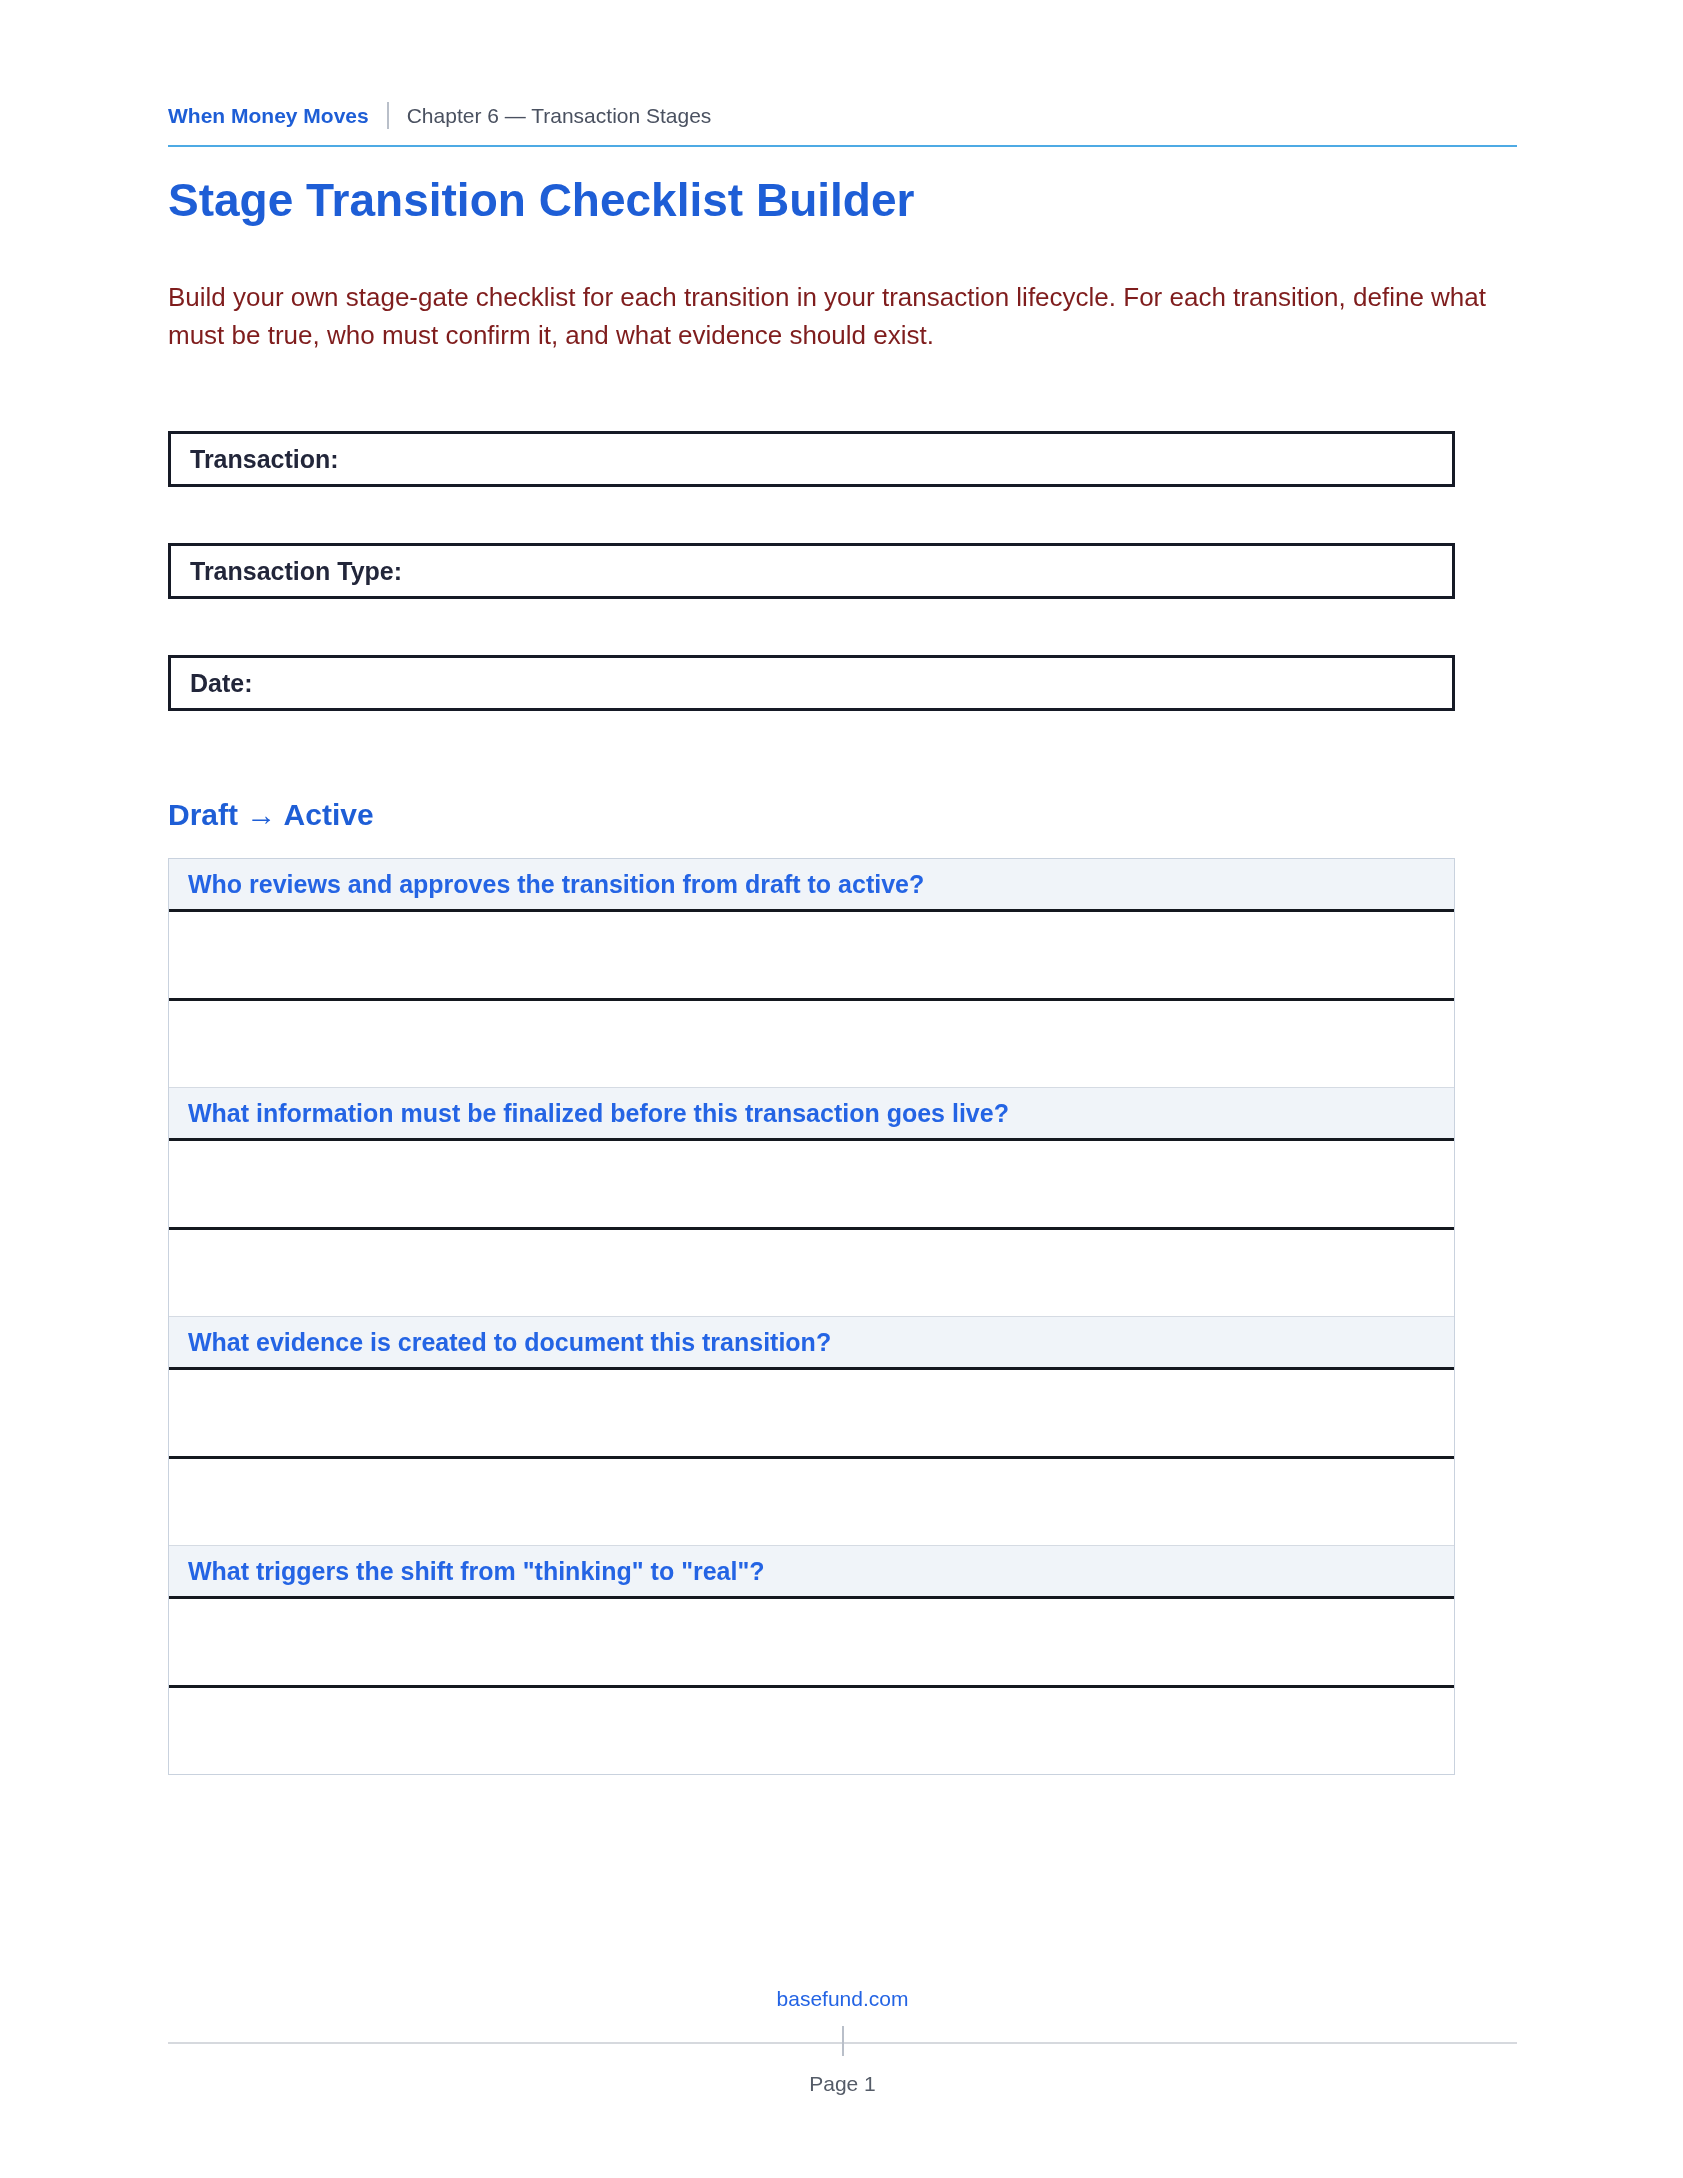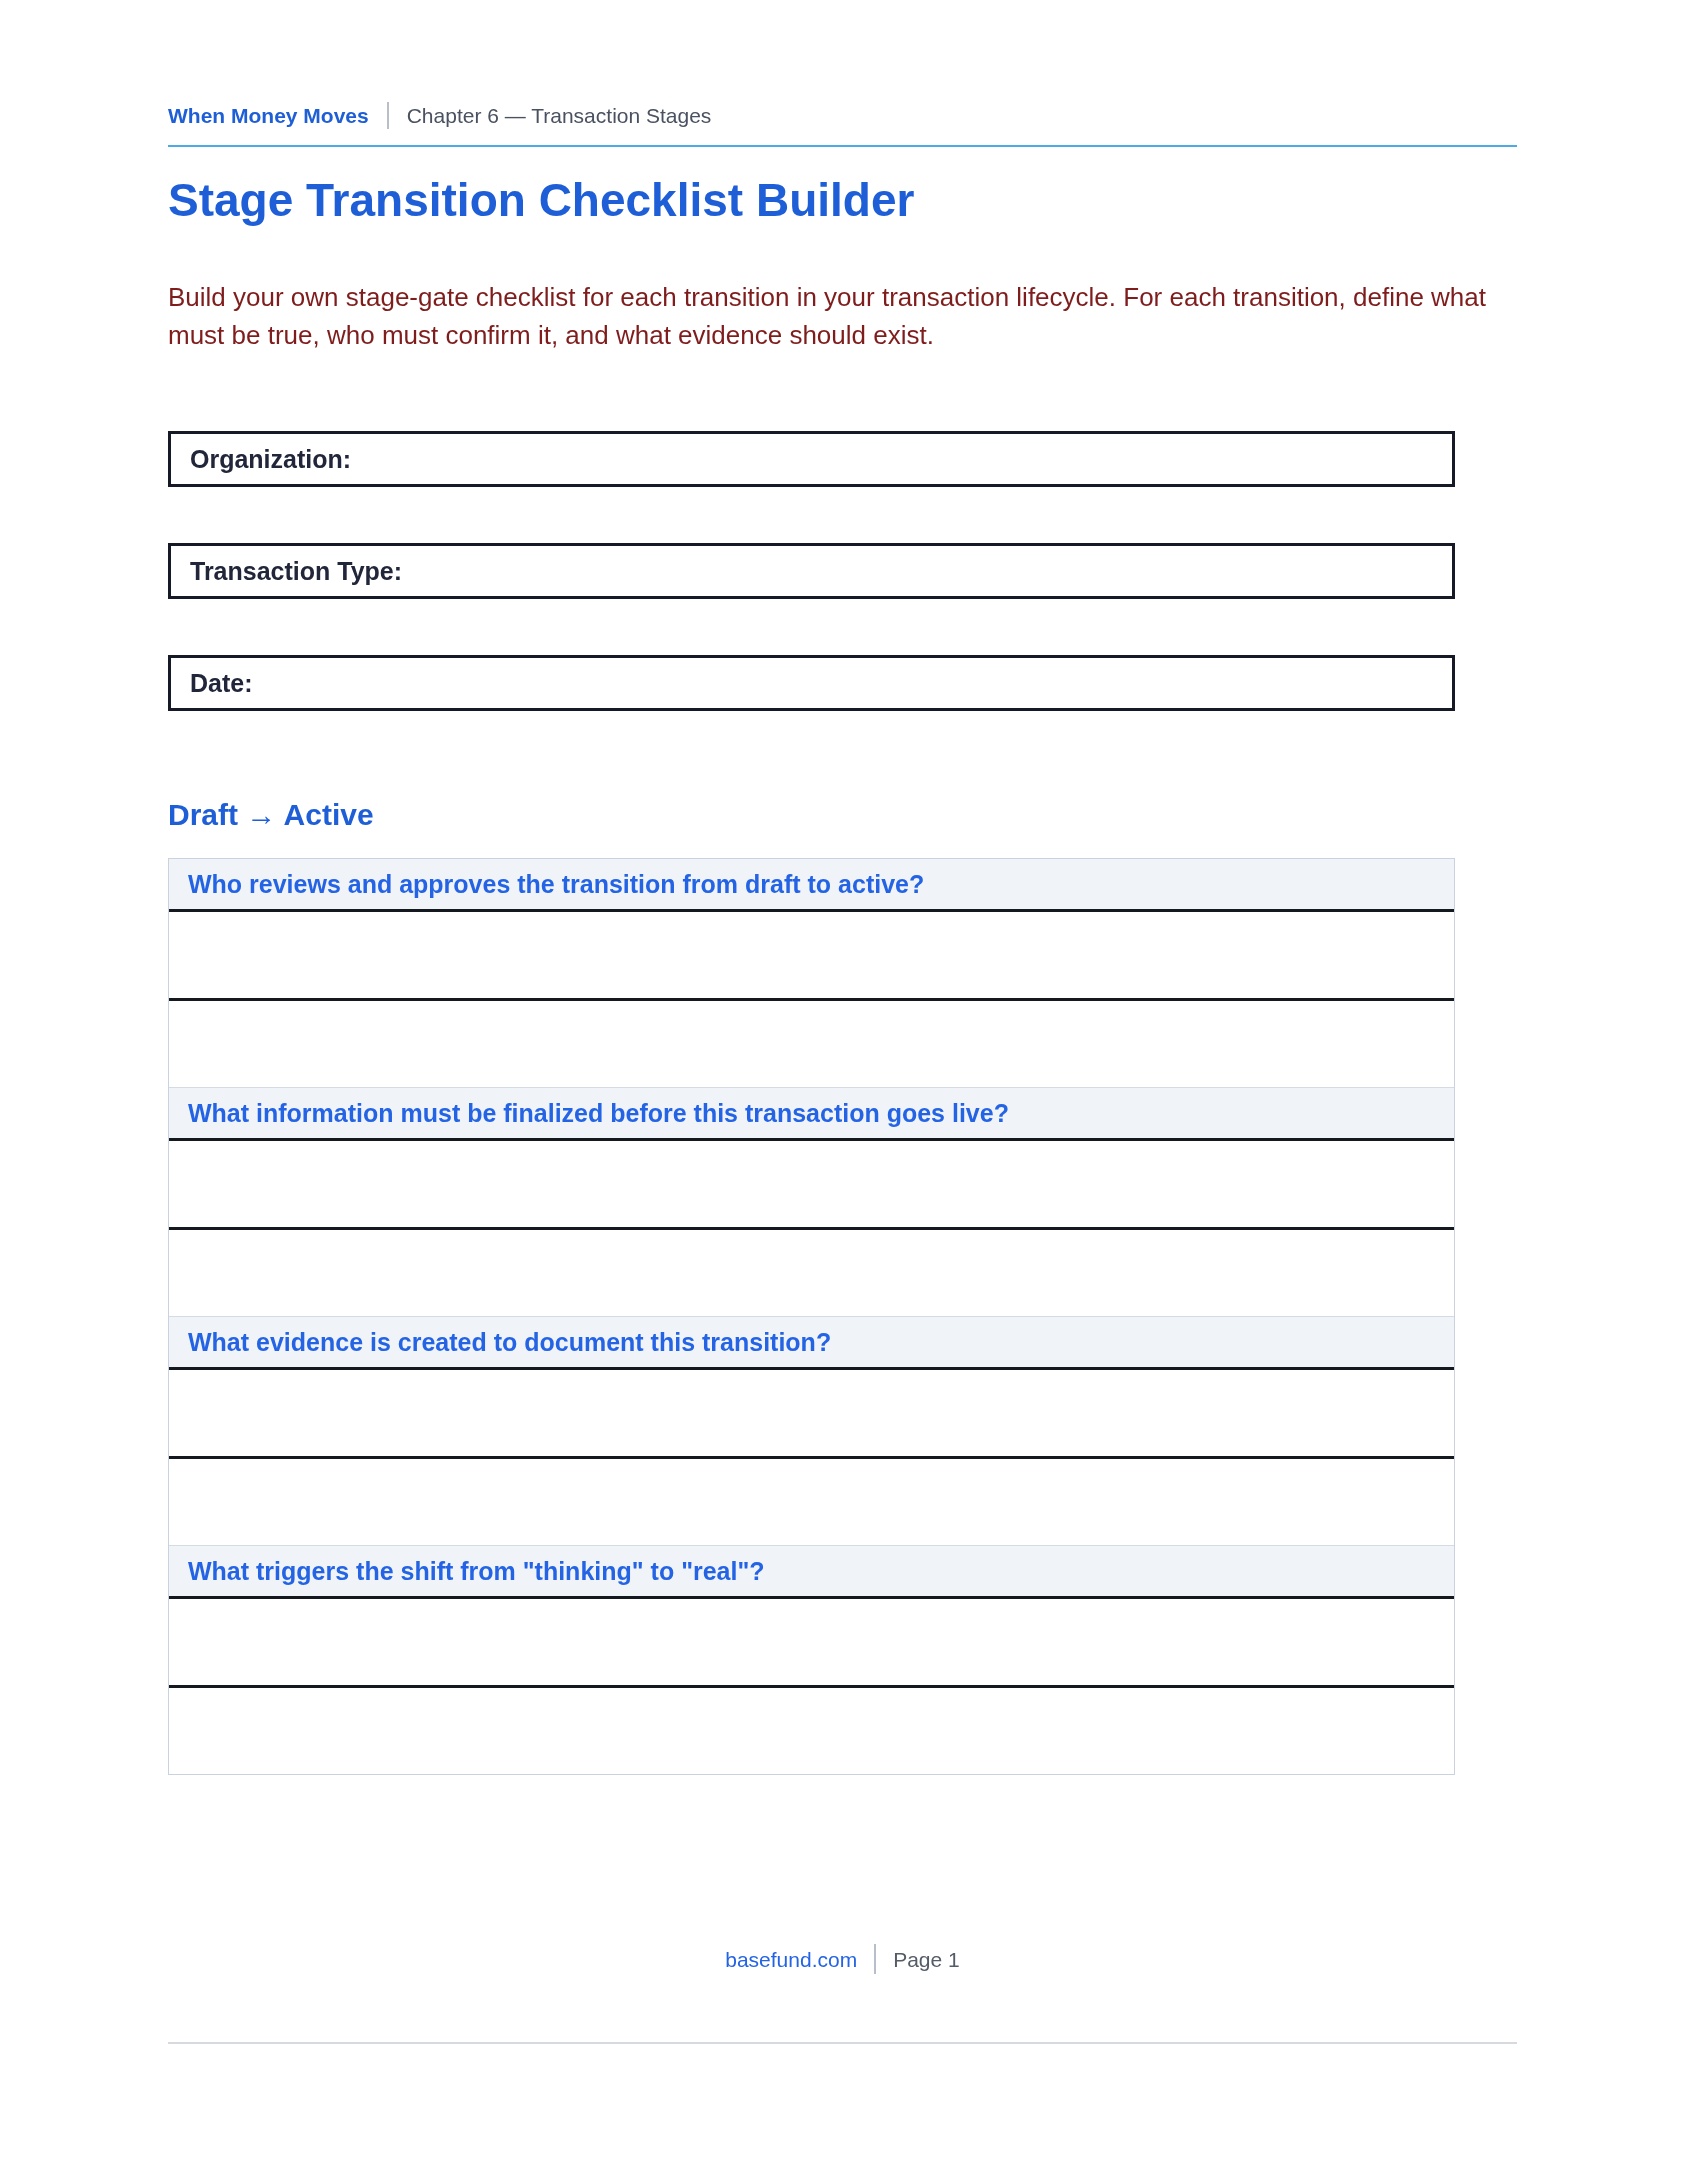--- a/index.html
+++ b/index.html
@@ -99,27 +99,28 @@
   }
   .answer-row { height: 86px; background: #ffffff; }
   .answer-row.first { border-bottom: 3px solid #14181f; }
   .answer-row.second { border-bottom: 1px solid #d5dbe3; }
   .q-block:last-child .answer-row.second { border-bottom: none; }
 
   
   .footer-rule { position: absolute; left: 168px; right: 166px; top: 2042px; border-top: 2px solid #d6d9de; }
   .page-footer {
     position: absolute;
-    left: 168px; right: 166px; top: 1944px;
+    left: 168px; right: 166px; top: 1988px;
     display: flex;
     justify-content: center;
     align-items: center;
     gap: 17px;
     font-size: 21px;
     line-height: 1;
+    flex-direction: column;
   }
   .footer-site { color: #2464e4; }
   .vdiv-ft { width: 2px; height: 30px; background: #b9bfc9; }
   .footer-page { color: #555c68; }
 </style>
 </head>
 <body>
 
 <div class="page">
   <div class="content">
@@ -130,21 +131,21 @@
       <span class="chapter">Chapter 6 — Transaction Stages</span>
     </div>
     <div class="header-rule"></div>
 
     <h1 class="page-title">Stage Transition Checklist Builder</h1>
 
     <p class="intro">Build your own stage-gate checklist for each transition in your transaction lifecycle. For each transition, define what must be true, who must confirm it, and what evidence should exist.</p>
 
     <div class="fields">
       <div class="field">
-        <span class="field-label">Organization:</span>
+        <span class="field-label">Transaction:</span>
         <span class="field-value"></span>
       </div>
       <div class="field">
         <span class="field-label">Transaction Type:</span>
         <span class="field-value"></span>
       </div>
       <div class="field">
         <span class="field-label">Date:</span>
         <span class="field-value"></span>
       </div>

